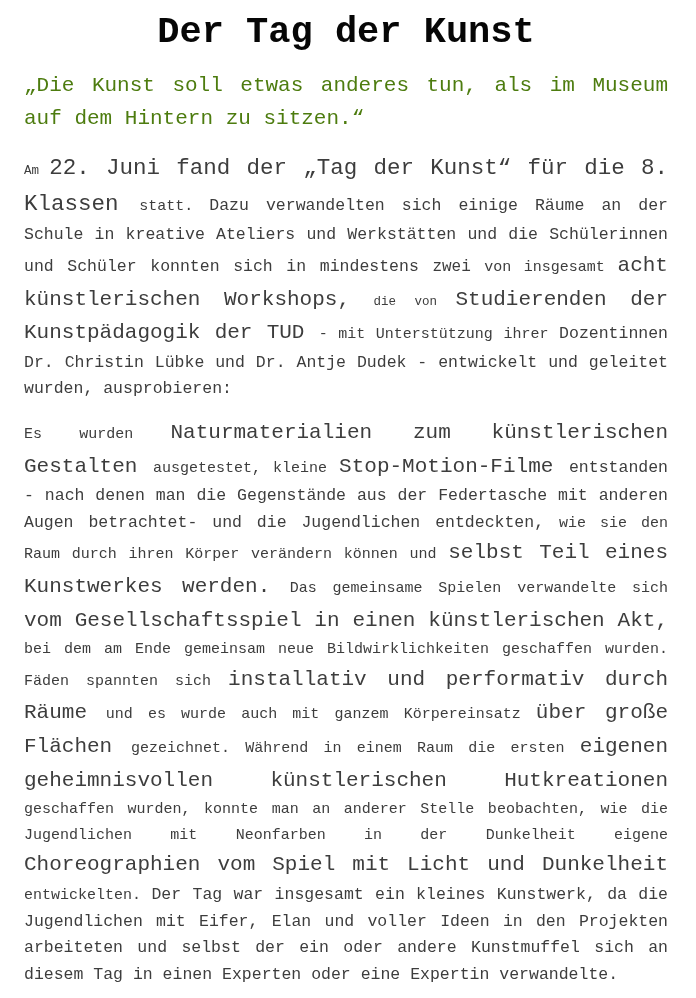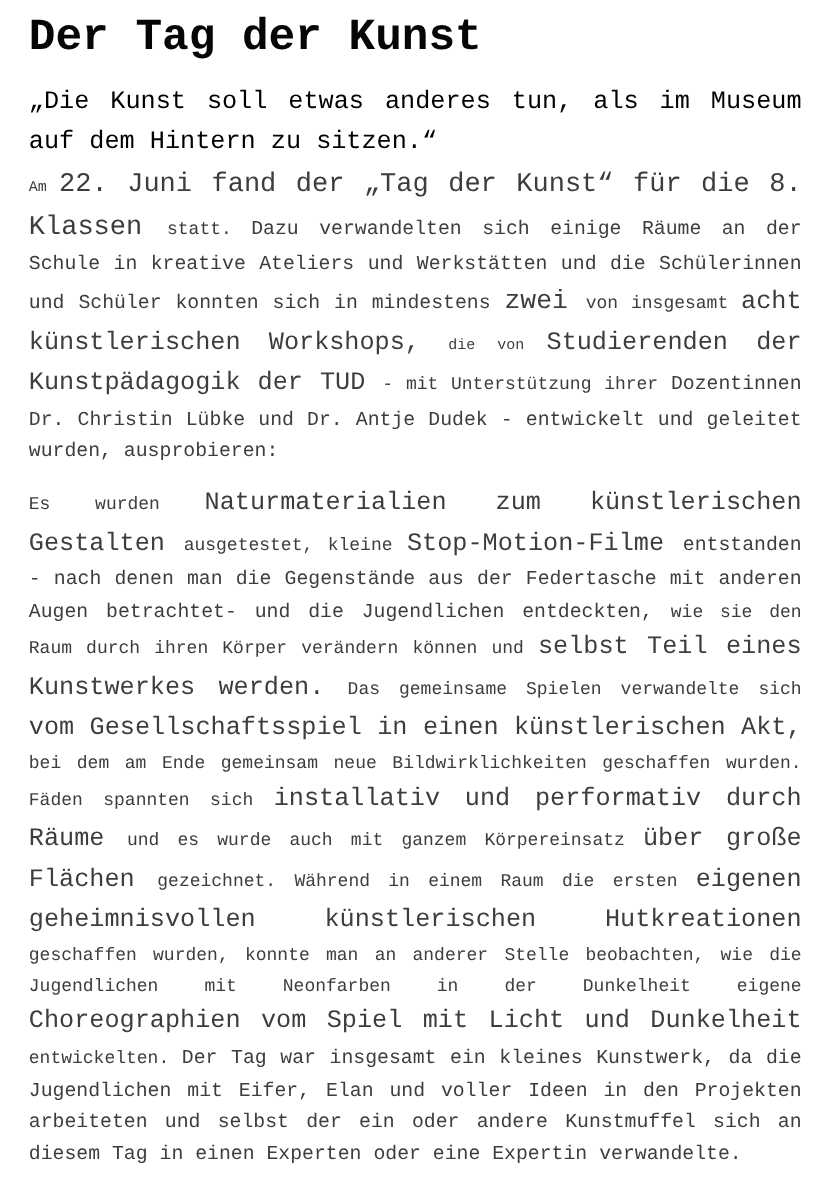--- a/index.html
+++ b/index.html
@@ -17,46 +17,47 @@
     line-height: 1.6;
   }
   .page {
     box-sizing: border-box;
     width: 696px;
     min-height: 998px;
     padding: 8px 28px 10px 24px;
   }
   .doc-title {
     margin: 2px 0 16px 0;
+    text-align: center;
     font-size: 37px;
     font-weight: bold;
     letter-spacing: 0;
     color: #060606;
     line-height: 1.2;
   }
   .intro-quote {
-    margin: 0 0 0 0;
+    margin: 0 0 15px 0;
     text-align: justify;
     font-size: 21px;
     line-height: 1.55;
-    color: #000000;
+    color: #4d7c0f;
   }
   p.body-par {
     margin: 0 0 13px 0;
     text-align: justify;
     text-justify: inter-word;
   }
   p.body-par.last {
     margin-bottom: 4px;
   }
   
   .t-xs  { font-size: 12.5px; }
   .t-sm  { font-size: 15px; }
   .t-md  { font-size: 16.5px; }
-  .t-lg  { font-size: 22px; }
+  .t-lg  { font-size: 16px; }
   .t-xl  { font-size: 21px;   }
   .t-xxl { font-size: 22.5px; }
 </style>
 </head>
 <body>
 
 <div class="page">
 
   <h1 class="doc-title">Der Tag der Kunst</h1>
 

